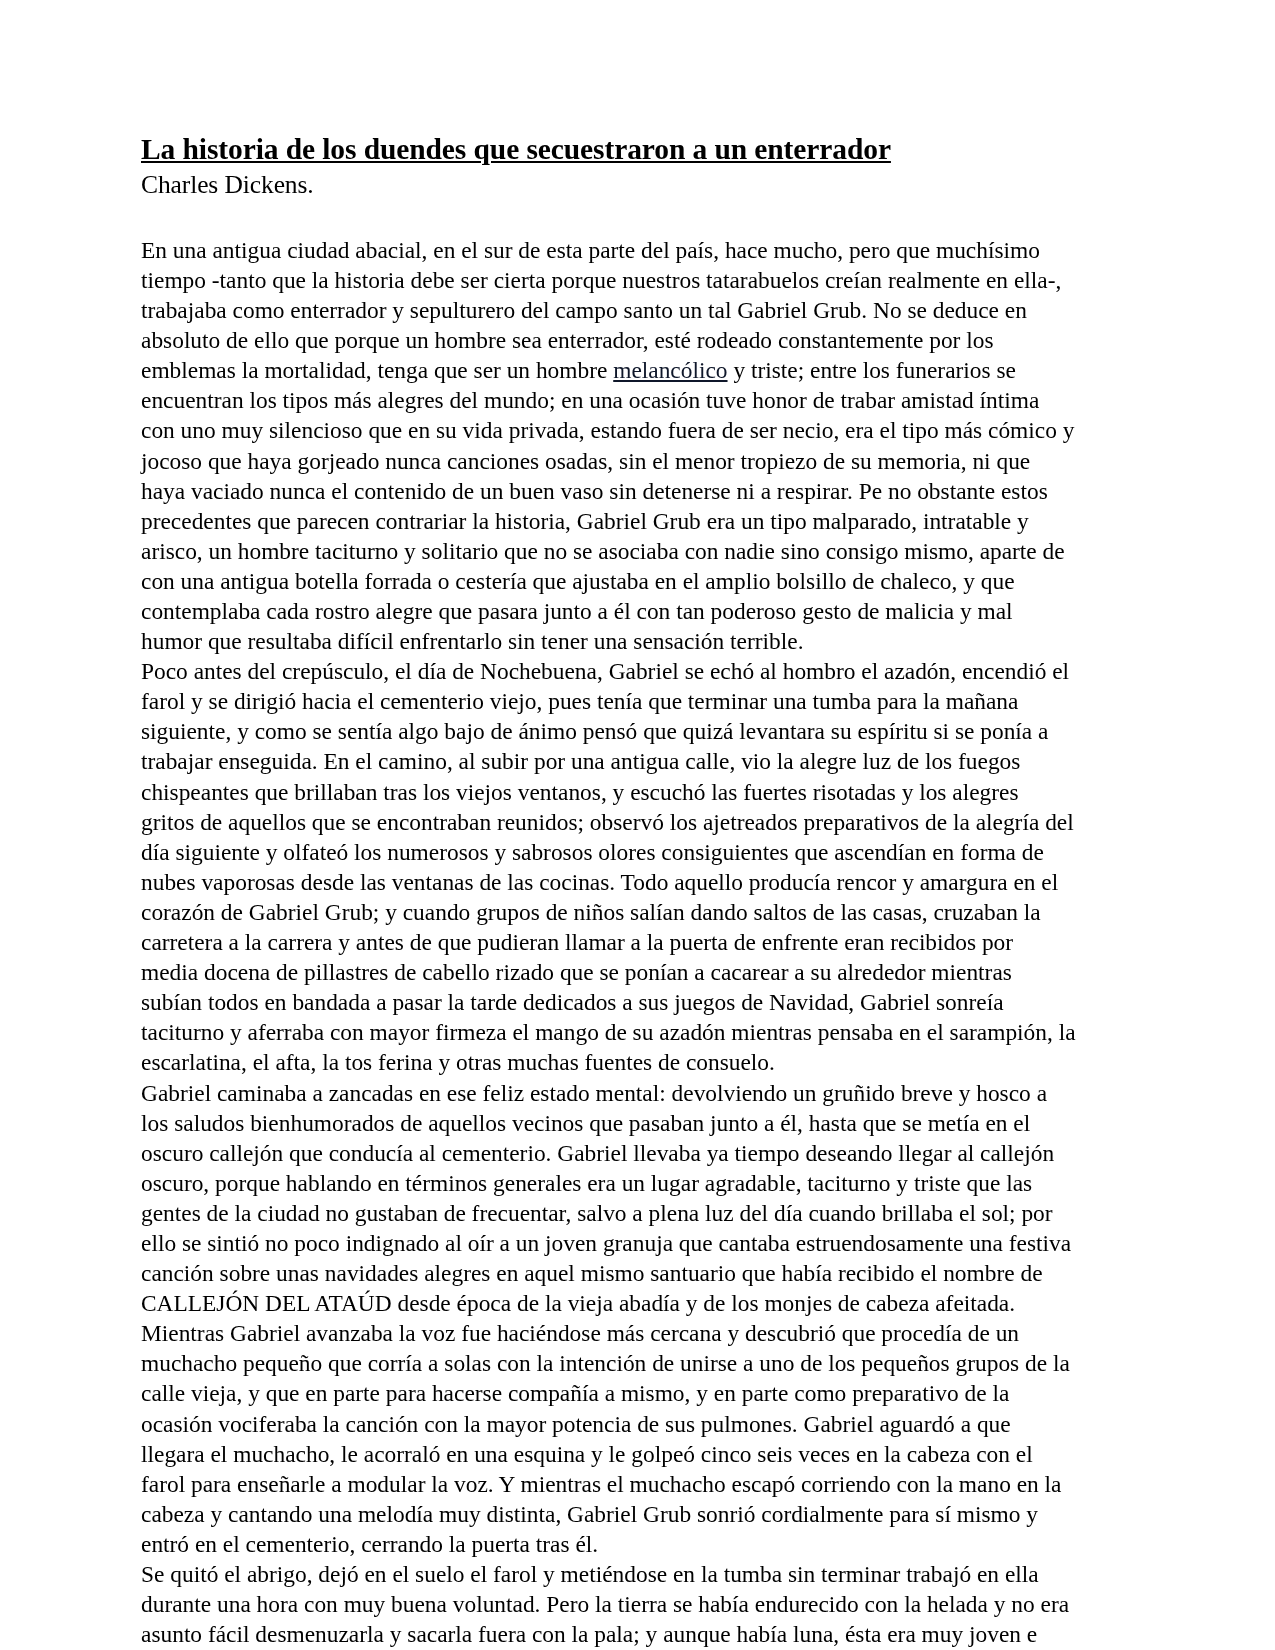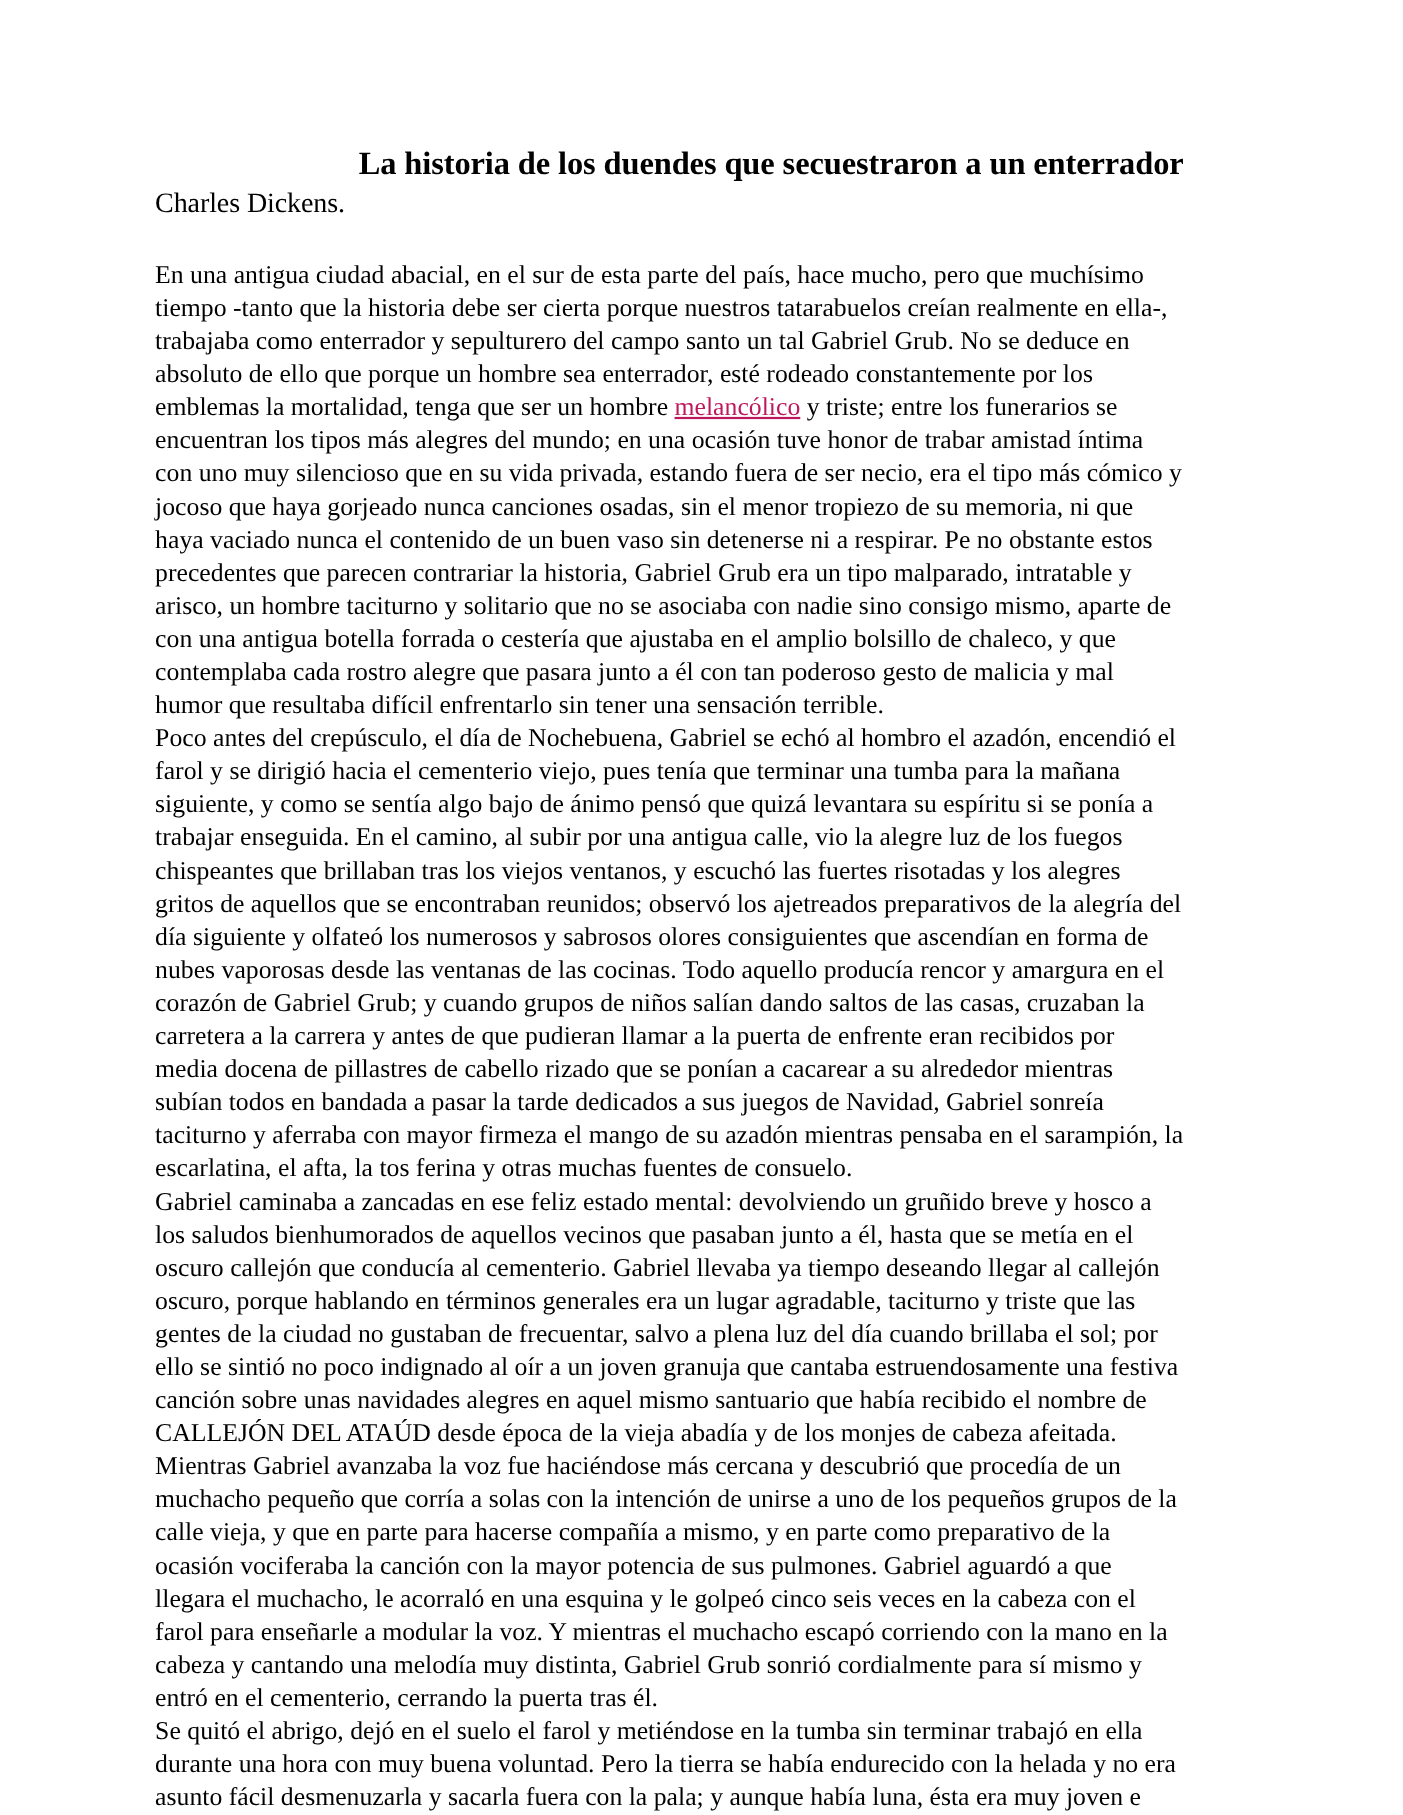--- a/index.html
+++ b/index.html
@@ -23,24 +23,25 @@
   }
   .content {
     position: absolute;
     left: 141px;
     top: 131px;
     width: 935px;
   }
   .doc-title {
     font-size: 29.5px;
     font-weight: bold;
-    text-align: right;
+    text-align: left;
     line-height: 1.28;
     margin: 0;
     letter-spacing: -0.1px;
+    text-decoration: underline;
   }
   .doc-author {
     font-size: 25.5px;
     font-weight: normal;
     text-align: left;
     line-height: 1.26;
     margin: 0;
     letter-spacing: -0.1px;
   }
   .spacer-after-heading {
@@ -51,21 +52,21 @@
     line-height: 30.1px;
     text-align: left;
     margin: 0;
     -webkit-hyphens: none;
     hyphens: none;
   }
   .body-block p {
     margin: 0;
   }
   a.inline-link {
-    color: #be185d;
+    color: #0f172a;
     text-decoration: underline;
   }
 </style>
 </head>
 <body>
 
 <div class="page">
   <div class="content">
 
     <h1 class="doc-title">La historia de los duendes que secuestraron a un enterrador</h1>

